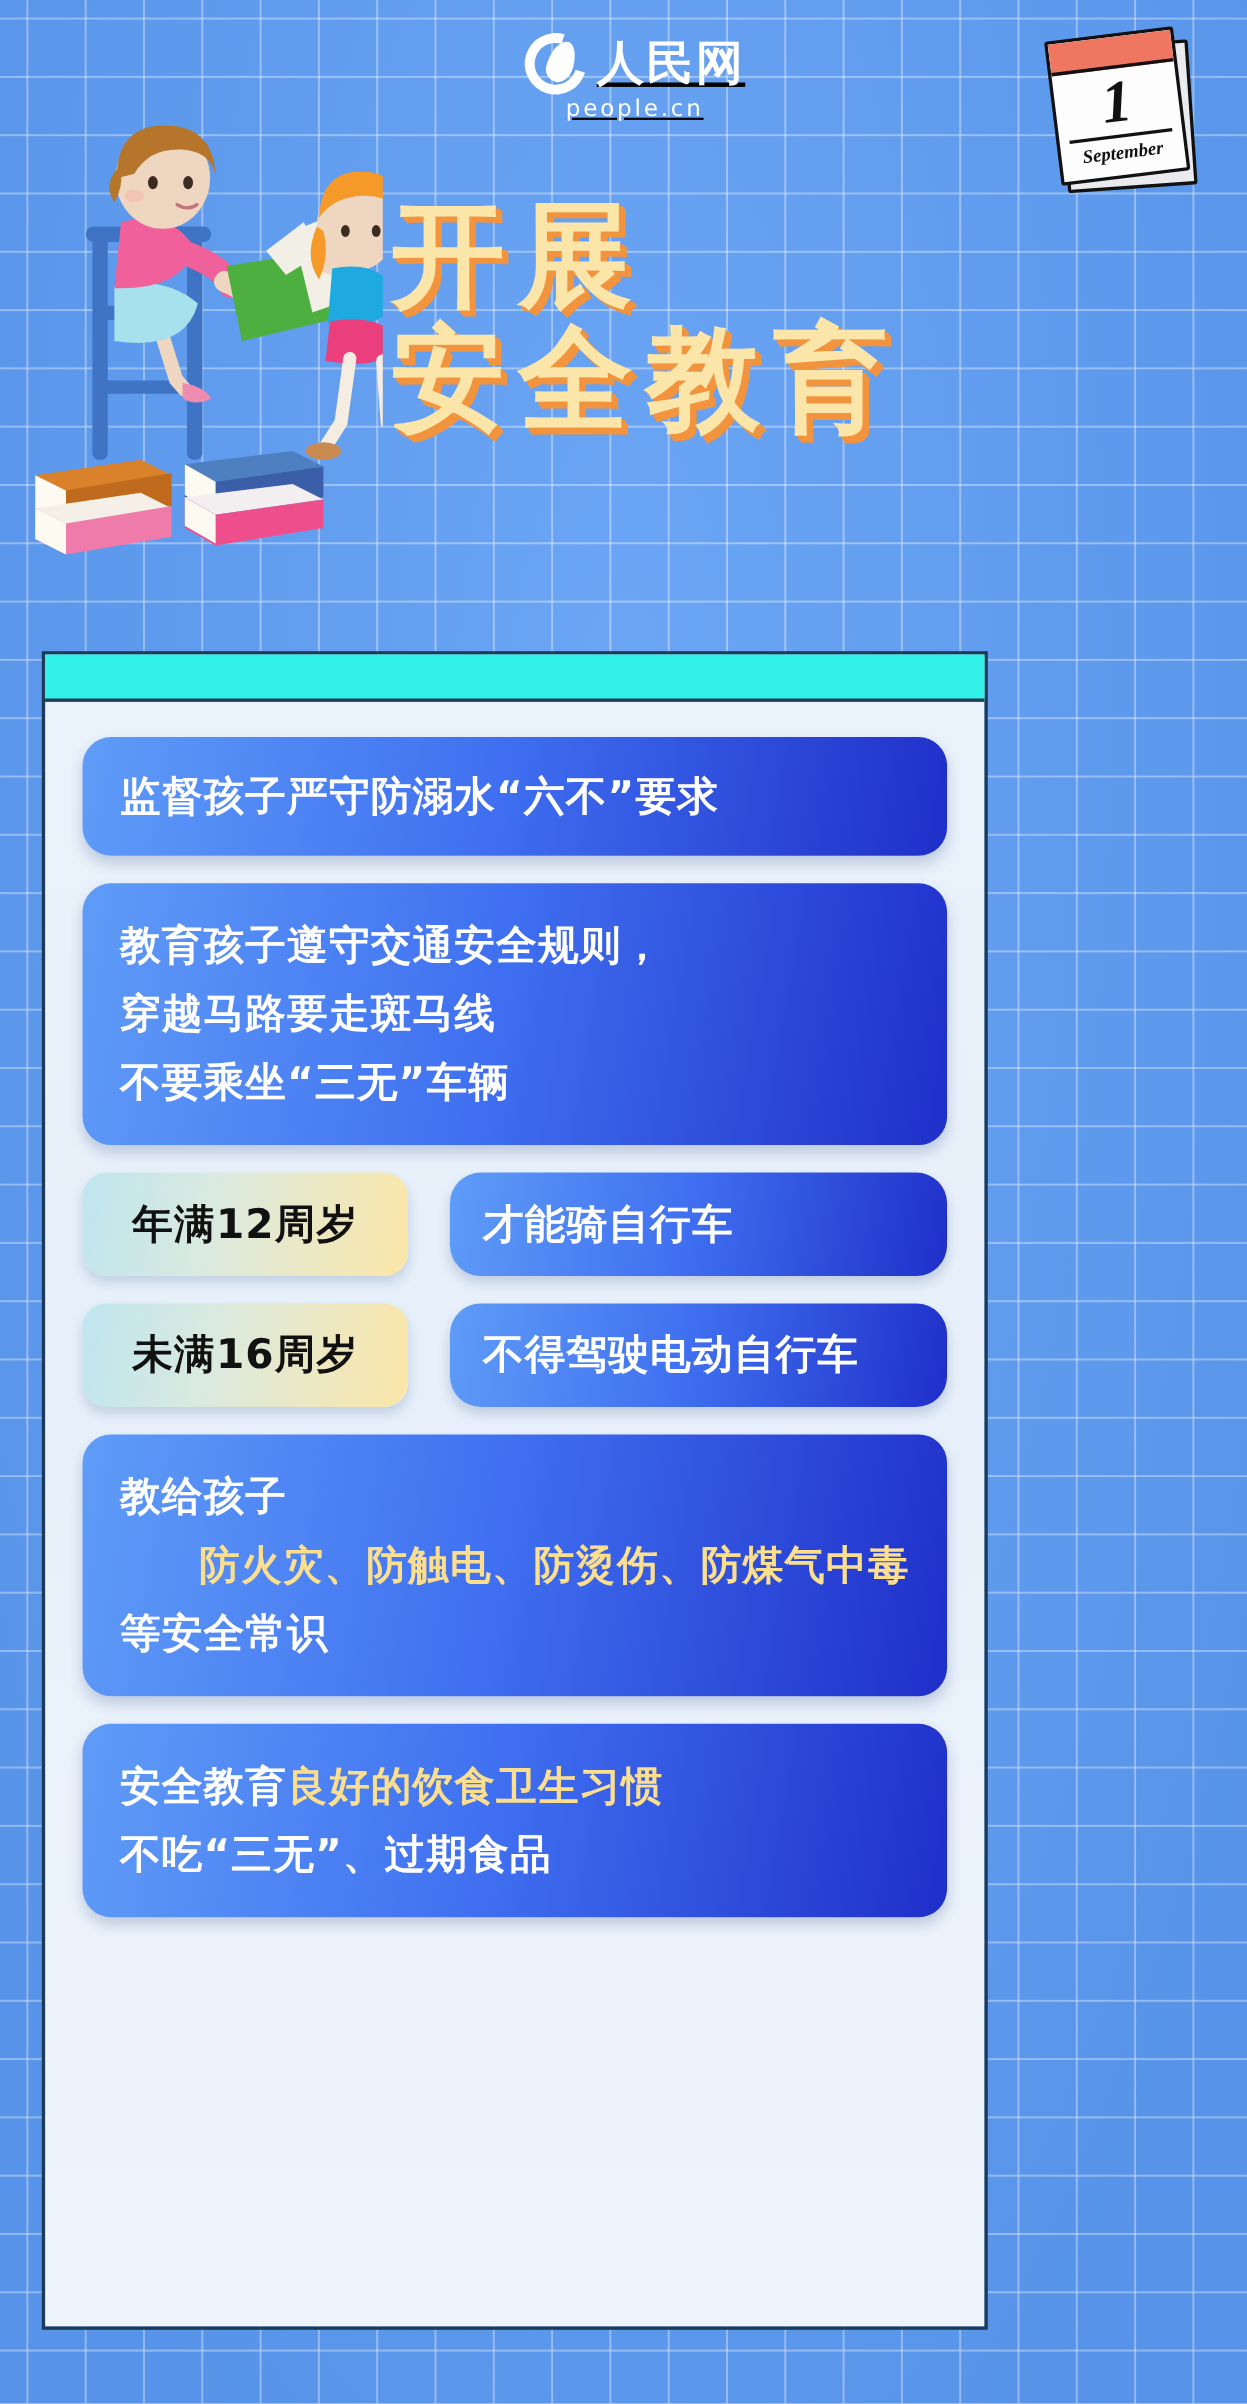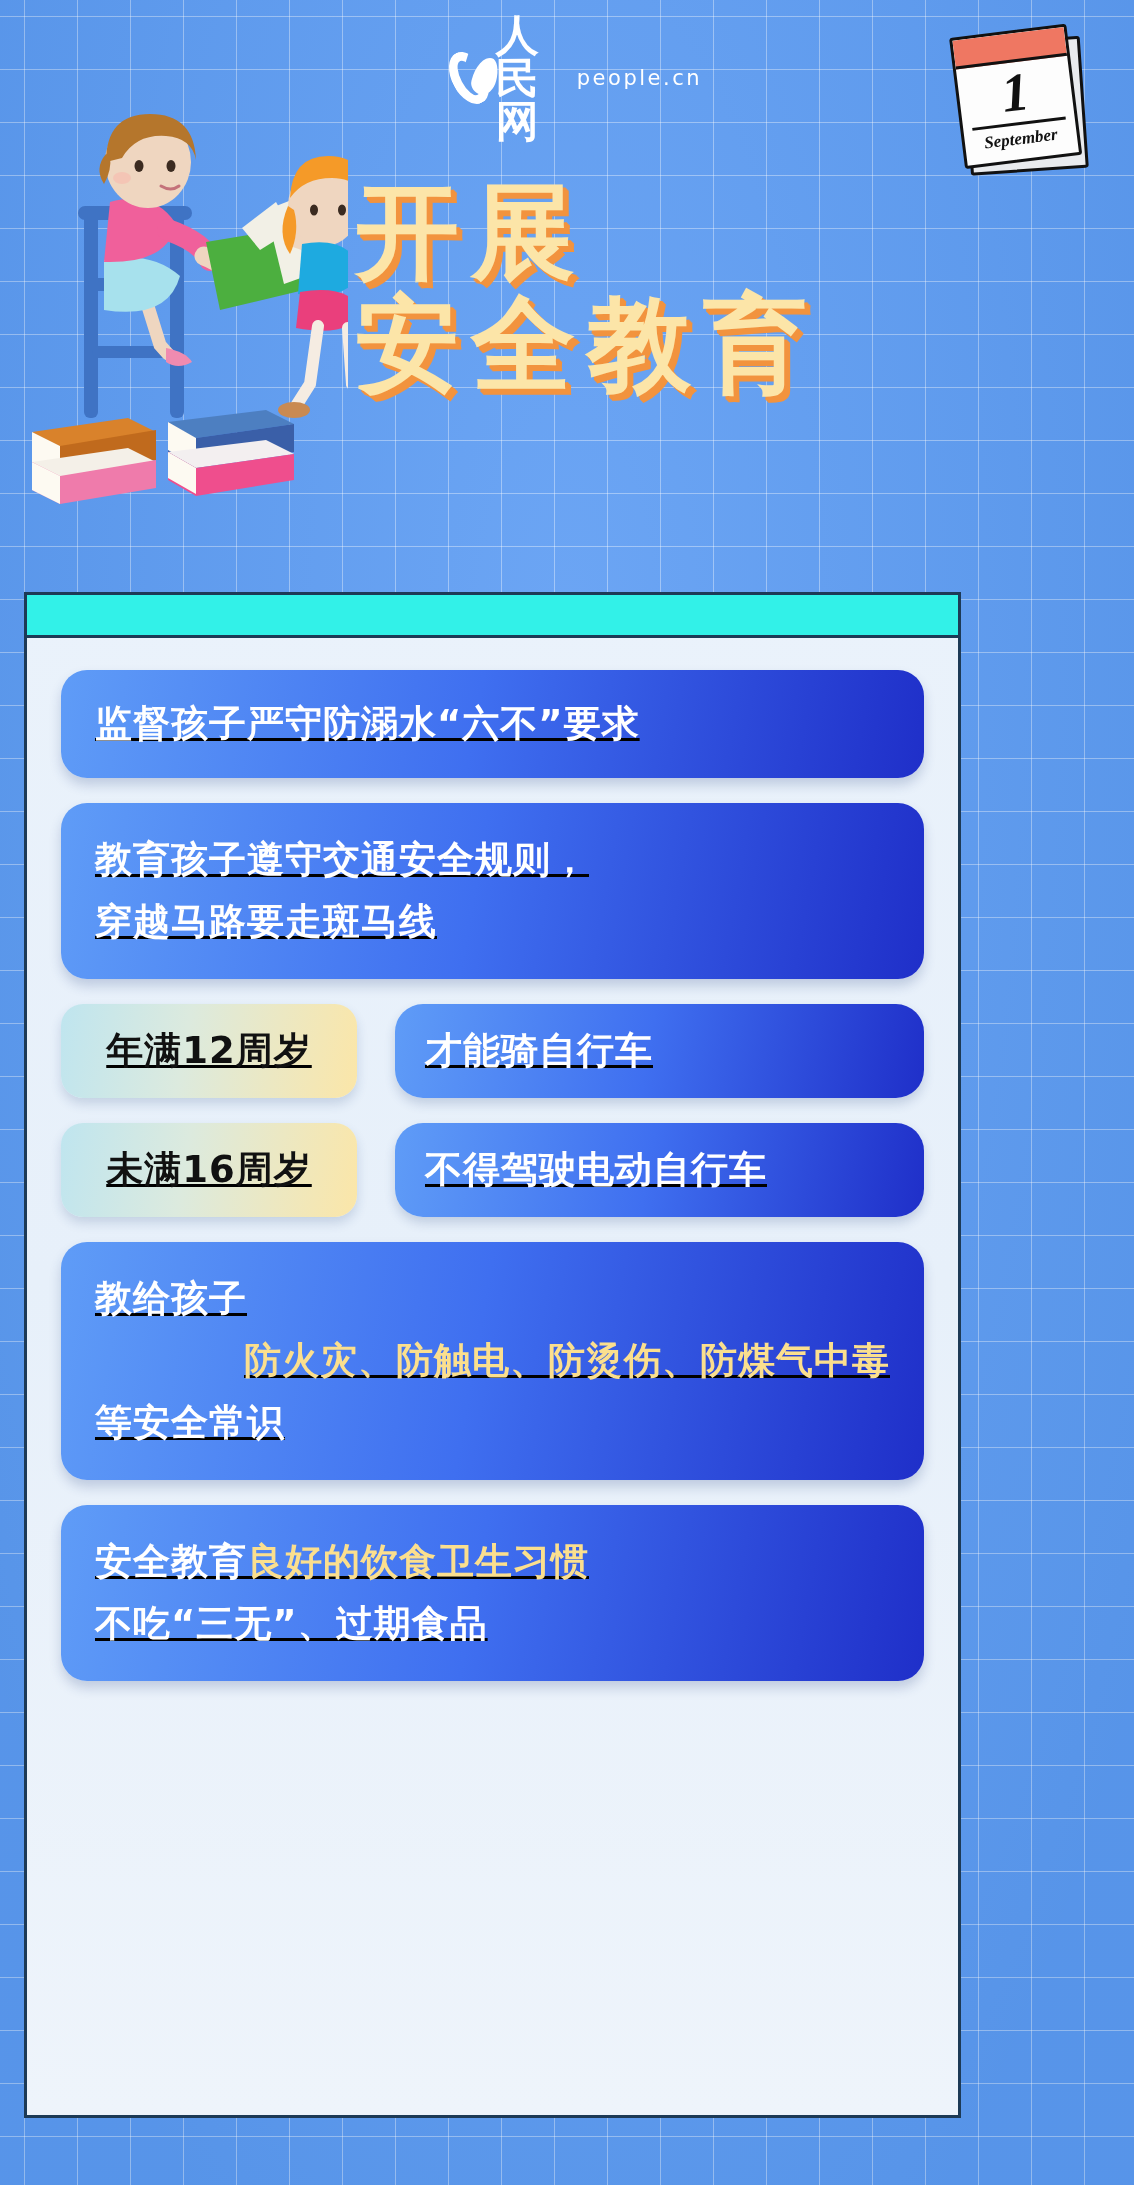--- a/index.html
+++ b/index.html
@@ -33,23 +33,24 @@
   }
 
   
   .logo {
     position: absolute;
     left: 452px;
     top: 30px;
     width: 250px;
     height: 96px;
     display: flex;
-    flex-direction: row;
+    flex-direction: column;
     align-items: center;
     z-index: 5;
+    text-decoration: underline;
   }
   .logo-row { display: flex; align-items: center; gap: 10px; }
   .logo-mark {
     width: 56px; height: 56px;
     position: relative;
   }
   .logo-mark .ring {
     position:absolute; inset:0;
     border-radius: 50%;
     border: 9px solid #ffffff;
@@ -157,29 +158,28 @@
        6px 6px 0 #f2933e,
        5px 5px 0 #f2933e,
        4px 4px 0 #f2933e,
        3px 3px 0 #f2933e;
     white-space: nowrap;
   }
 
   
   .panel {
     position: absolute;
-    left: 24px;
+    left: 38px;
     top: 592px;
-    width: 937px;
+    width: 860px;
     height: 1526px;
     border: 3px solid #1d3a56;
     box-sizing: border-box;
     background: linear-gradient(180deg,#eaf2fb 0%, #e7f0fa 45%, #eef4fb 100%);
     z-index: 3;
-    text-decoration: underline;
   }
   .panel-topbar {
     height: 40px;
     background: #32f1e8;
     border-bottom: 3px solid #1d3a56;
   }
   .panel-body {
     padding: 32px 34px 30px 34px;
     box-sizing: border-box;
   }
@@ -347,20 +347,21 @@
     <div class="panel-topbar"></div>
     <div class="panel-body">
 
       <div class="card">
         <div>监督孩子严守防溺水“六不”要求</div>
       </div>
 
       <div class="card tall">
         <div>教育孩子遵守交通安全规则，</div>
         <div>穿越马路要走斑马线</div>
+        <div>不要乘坐“三无”车辆</div>
       </div>
 
       <div class="row">
         <div class="pill-left">年满12周岁</div>
         <div class="pill-right">才能骑自行车</div>
       </div>
 
       <div class="row">
         <div class="pill-left">未满16周岁</div>
         <div class="pill-right">不得驾驶电动自行车</div>

